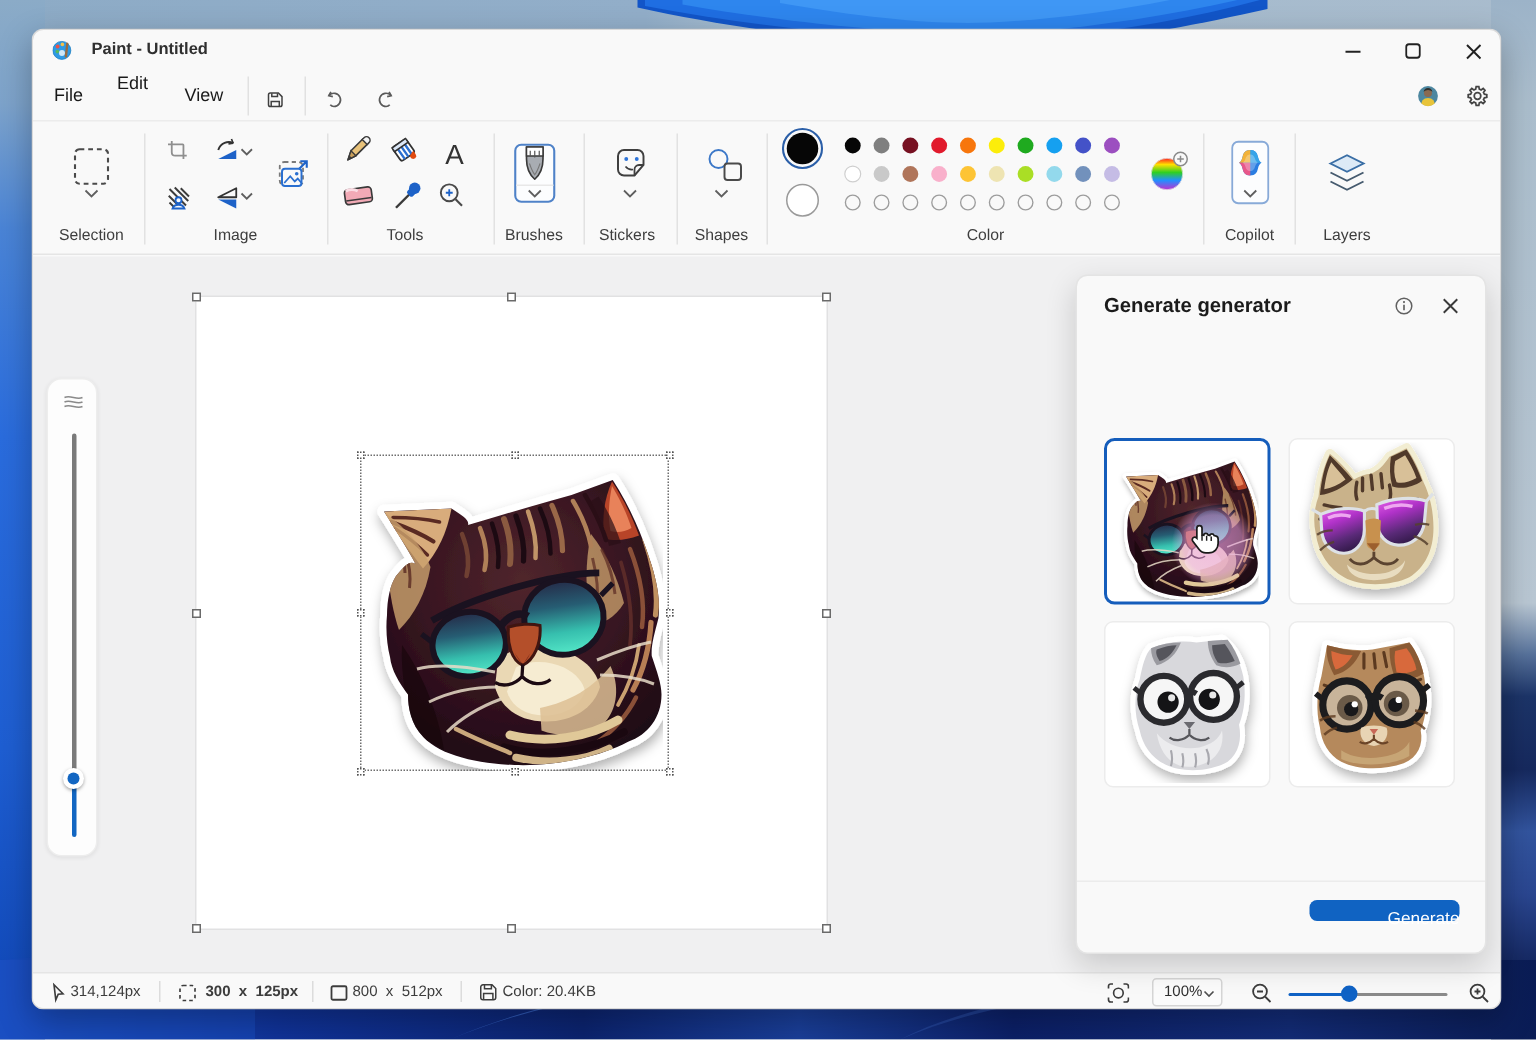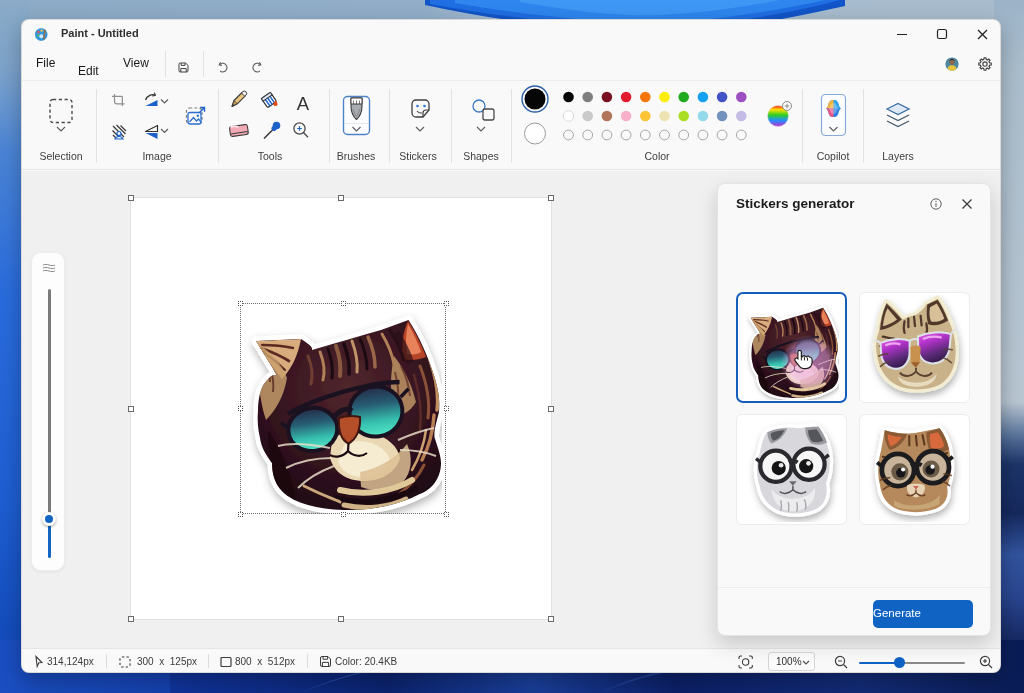--- a/index.html
+++ b/index.html
@@ -295,21 +295,21 @@
       <circle cx="70" cy="44" r="6.6" fill="#4d87a0"></circle>
       <path d="M65.5,49 a6.6,6.6 0 0 0 9,0 l-0.8,-2.2 a5,4.5 0 0 0 -7.4,0 Z" fill="#e8c43a"></path>
       <circle cx="70" cy="42" r="2.7" fill="#8a6a52"></circle>
       <path d="M67,41.2 a3.1,3.4 0 0 1 6,0 a4.5,3.8 0 0 0 -6,0 Z" fill="#30302e"></path>
       <path d="M109.2,43.1 L109.2,44.9 L107.6,45.2 A4.7,4.7 0 0 1 107.0,46.4 L108.0,47.8 L106.8,49.0 L105.4,48.0 A4.7,4.7 0 0 1 104.2,48.6 L103.9,50.2 L102.1,50.2 L101.8,48.6 A4.7,4.7 0 0 1 100.6,48.0 L99.2,49.0 L98.0,47.8 L99.0,46.4 A4.7,4.7 0 0 1 98.4,45.2 L96.8,44.9 L96.8,43.1 L98.4,42.8 A4.7,4.7 0 0 1 99.0,41.6 L98.0,40.2 L99.2,39.0 L100.6,40.0 A4.7,4.7 0 0 1 101.8,39.4 L102.1,37.8 L103.9,37.8 L104.2,39.4 A4.7,4.7 0 0 1 105.4,40.0 L106.8,39.0 L108.0,40.2 L107.0,41.6 A4.7,4.7 0 0 1 107.6,42.8 Z" fill="none" stroke="#444" stroke-width="1.15"></path>
       <circle cx="103" cy="44" r="2.2" fill="none" stroke="#444" stroke-width="1.15"></circle>
     </svg>
   </div>
 
   <div class="abs" style="left:14px;top:36px;font-size:12px;color:#191919;">File</div>
-  <div class="abs" style="left:56px;top:44px;font-size:12px;color:#191919;">Edit</div>
+  <div class="abs" style="left:56px;top:28px;font-size:12px;color:#191919;">Edit</div>
   <div class="abs" style="left:101px;top:36px;font-size:12px;color:#191919;">View</div>
   <div class="vsep" style="left:143px;top:31px;height:26px;"></div>
   <div class="abs" id="saveicon" style="left:156px;top:39px;">
     <svg width="11" height="11" viewBox="0 0 11 11" fill="none" stroke="#404040" stroke-width="1">
       <path d="M1,2.2 a1.2,1.2 0 0 1 1.2,-1.2 L7.6,1 L10,3.4 L10,8.8 a1.2,1.2 0 0 1 -1.2,1.2 L2.2,10 a1.2,1.2 0 0 1 -1.2,-1.2 Z"></path>
       <path d="M3.2,1.2 L3.2,3.4 L7,3.4 L7,1.2"></path>
       <path d="M2.8,10 L2.8,6.6 L8.2,6.6 L8.2,10"></path>
     </svg>
   </div>
   <div class="vsep" style="left:181px;top:31px;height:26px;"></div>
@@ -533,21 +533,21 @@
 
   <div id="statusbar">
     <svg class="abs" style="left:10px;top:6px;" width="14" height="14" viewBox="0 0 14 14">
         <path d="M4,1.5 L10,7.5 L6.8,7.8 L5.2,11.5 Z" fill="none" stroke="#3c3c3c" stroke-width="1.1"></path>
       </svg>
     <div class="st" style="left:25px;">314,124px</div>
     <div class="ssep" style="left:84px;"></div>
     <svg class="abs" style="left:97px;top:7px;" width="12" height="12" viewBox="0 0 12 12">
         <rect x="1" y="1" width="10" height="10" rx="2" fill="none" stroke="#3c3c3c" stroke-width="1.1" stroke-dasharray="2.4 2"></rect>
       </svg>
-    <div class="st" style="left:115px;">300&nbsp;&nbsp;x&nbsp;&nbsp;125px</div>
+    <div class="st" style="left:115px;font-weight:bold;">300&nbsp;&nbsp;x&nbsp;&nbsp;125px</div>
     <div class="ssep" style="left:186px;"></div>
     <svg class="abs" style="left:198px;top:7px;" width="12" height="12" viewBox="0 0 12 12">
         <rect x="1" y="1.5" width="10" height="9" rx="1" fill="none" stroke="#3c3c3c" stroke-width="1.2"></rect>
       </svg>
     <div class="st" style="left:213px;">800&nbsp;&nbsp;x&nbsp;&nbsp;512px</div>
     <div class="ssep" style="left:285px;"></div>
     <svg class="abs" style="left:297px;top:6px;" width="13" height="13" viewBox="0 0 13 13" fill="none" stroke="#3c3c3c" stroke-width="1">
         <path d="M1.5,3 a1.5,1.5 0 0 1 1.5,-1.5 L9,1.5 L11.5,4 L11.5,10 a1.5,1.5 0 0 1 -1.5,1.5 L3,11.5 a1.5,1.5 0 0 1 -1.5,-1.5 Z"></path>
         <path d="M4,1.7 L4,4.2 L8.6,4.2 L8.6,1.7"></path>
         <path d="M3.4,11.5 L3.4,7.4 L9.6,7.4 L9.6,11.5"></path>
@@ -571,21 +571,21 @@
     <div class="abs" style="left:878px;top:12.5px;width:65px;height:2px;background:#8a8a8a;border-radius:1px;"></div>
     <div class="abs" style="left:872px;top:8px;width:11px;height:11px;border-radius:50%;background:#0f62c5;"></div>
     <svg class="abs" style="left:957px;top:6px;" width="14" height="14" viewBox="0 0 14 14" fill="none" stroke="#3c3c3c" stroke-width="1.2">
         <circle cx="6" cy="6" r="4.6"></circle>
         <path d="M9.5,9.5 L13,13 M4,6 h4 M6,4 v4"></path>
       </svg>
   </div>
 </div>
 
 <div id="panel">
-  <div class="abs" style="left:18px;top:12px;font-size:13.5px;font-weight:bold;color:#1b1b1b;">Stickers generator</div>
+  <div class="abs" style="left:18px;top:12px;font-size:13.5px;font-weight:bold;color:#1b1b1b;">Generate generator</div>
   <svg class="abs" style="left:212px;top:14px;" width="12" height="12" viewBox="0 0 12 12">
   <circle cx="6" cy="6" r="5.2" fill="none" stroke="#616161" stroke-width="1"></circle>
   <path d="M6,5.2 L6,8.8" stroke="#616161" stroke-width="1.1"></path>
       <circle cx="6" cy="3.4" r="0.7" fill="#616161"></circle>
  </svg>
   <svg class="abs" style="left:243px;top:14px;" width="12" height="12" viewBox="0 0 12 12">
   <path d="M1.5,1.5 L10.5,10.5 M10.5,1.5 L1.5,10.5" stroke="#3a3a3a" stroke-width="1.3"></path>
  </svg>
   <div class="thumb" id="th1" style="left:18px;top:108px;border:2px solid #155dbb;border-radius:7px;">
    <svg class="abs" style="left:0;top:0;" width="107" height="107" viewBox="0 0 107 107">
@@ -603,14 +603,14 @@
    <svg class="abs" style="left:0;top:0;" width="109" height="109" viewBox="0 0 109 109">
         <use href="#catD" x="2" y="2" width="105" height="105"></use>
       </svg>
  </div>
   <div class="thumb" id="th4" style="left:141px;top:230px;">
    <svg class="abs" style="left:0;top:0;" width="109" height="109" viewBox="0 0 109 109">
         <use href="#catE" x="2" y="2" width="105" height="105"></use>
       </svg>
  </div>
   <div class="abs" style="left:0;top:403px;width:272px;height:1px;background:#ececec;"></div>
-  <div class="abs" style="left:155px;top:416px;width:100px;height:28px;background:#1063c2;border-radius:5px;color:#fff;font-size:11.5px;text-align:left;line-height:26px;">Generate</div>
+  <div class="abs" style="left:155px;top:416px;width:100px;height:14px;background:#1063c2;border-radius:5px;color:#fff;font-size:11.5px;text-align:right;line-height:26px;">Generate</div>
 </div>
 
 </body></html>

